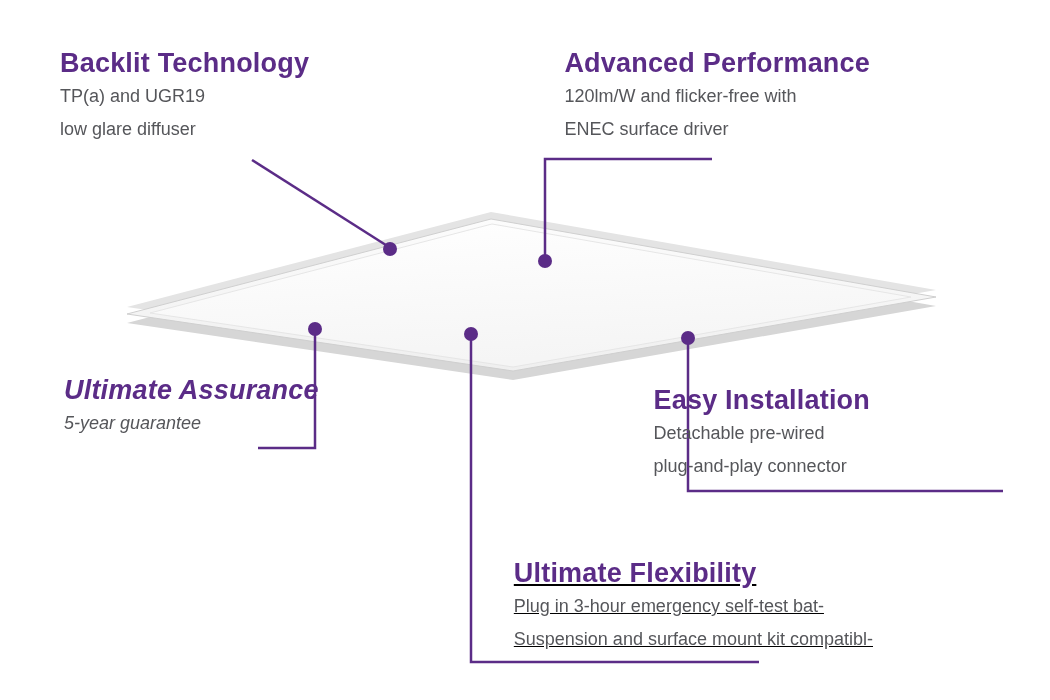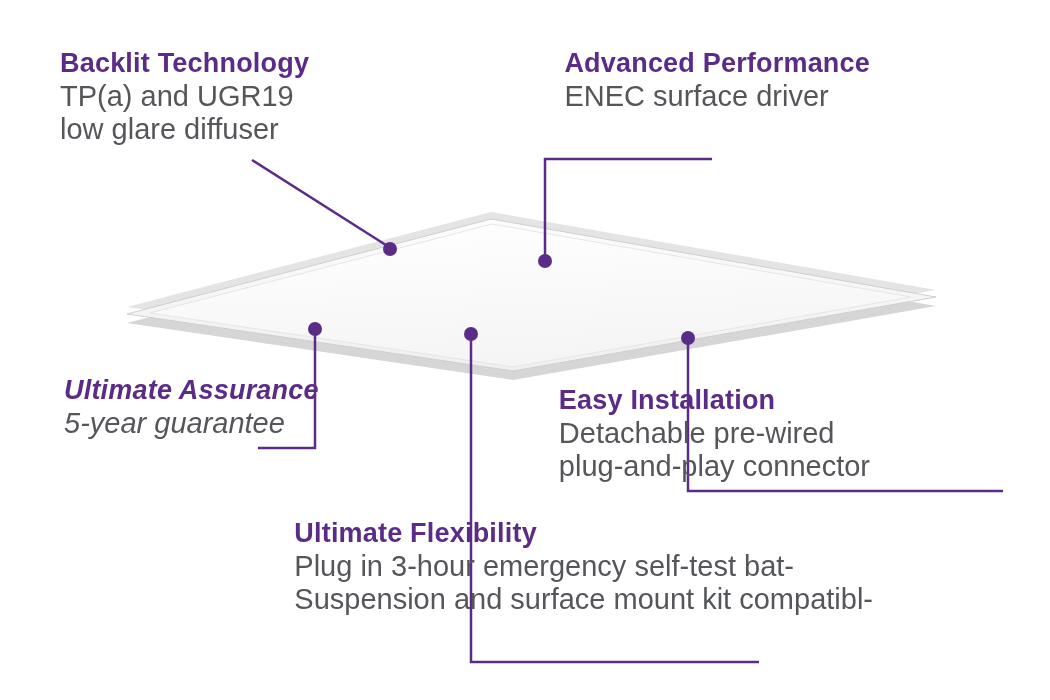--- a/index.html
+++ b/index.html
@@ -18,21 +18,21 @@
   .stage > svg { position: absolute; left: 0; top: 0; }
   .callout { position: absolute; white-space: nowrap; }
   .callout h2 {
     font-size: 27px;
     font-weight: 700;
     color: var(--accent);
     line-height: 34px;
     letter-spacing: 0.2px;
   }
   .callout p {
-    font-size: 29px;
+    font-size: 18px;
     font-weight: 400;
     color: var(--body);
     line-height: 33px;
   }
   .align-right { }
 </style>
 </head>
 <body>
 
 <div class="stage">
@@ -74,33 +74,34 @@
   </svg>
 
   <div class="callout" style="left:60px; top:46px;">
     <h2>Backlit Technology</h2>
     <p>TP(a) and UGR19</p>
     <p>low glare diffuser</p>
   </div>
 
   <div class="callout align-right" style="right:47px; top:46px;">
     <h2>Advanced Performance</h2>
+    <p>120lm/W and flicker-free with</p>
     <p>ENEC surface driver</p>
   </div>
 
   <div class="callout" style="left:64px; top:373px;font-style:italic;">
     <h2>Ultimate Assurance</h2>
     <p>5-year guarantee</p>
   </div>
 
   <div class="callout align-right" style="right:47px; top:383px;">
     <h2>Easy Installation</h2>
     <p>Detachable pre-wired</p>
     <p>plug-and-play connector</p>
   </div>
 
-  <div class="callout align-right" style="right:44px; top:516px;">
+  <div class="callout align-right" style="right:44px; top:556px;text-decoration:underline;">
     <h2>Ultimate Flexibility</h2>
     <p>Plug in 3-hour emergency self-test bat-</p>
     <p>Suspension and surface mount kit compatibl-</p>
   </div>
 
 </div>
 
 </body></html>

